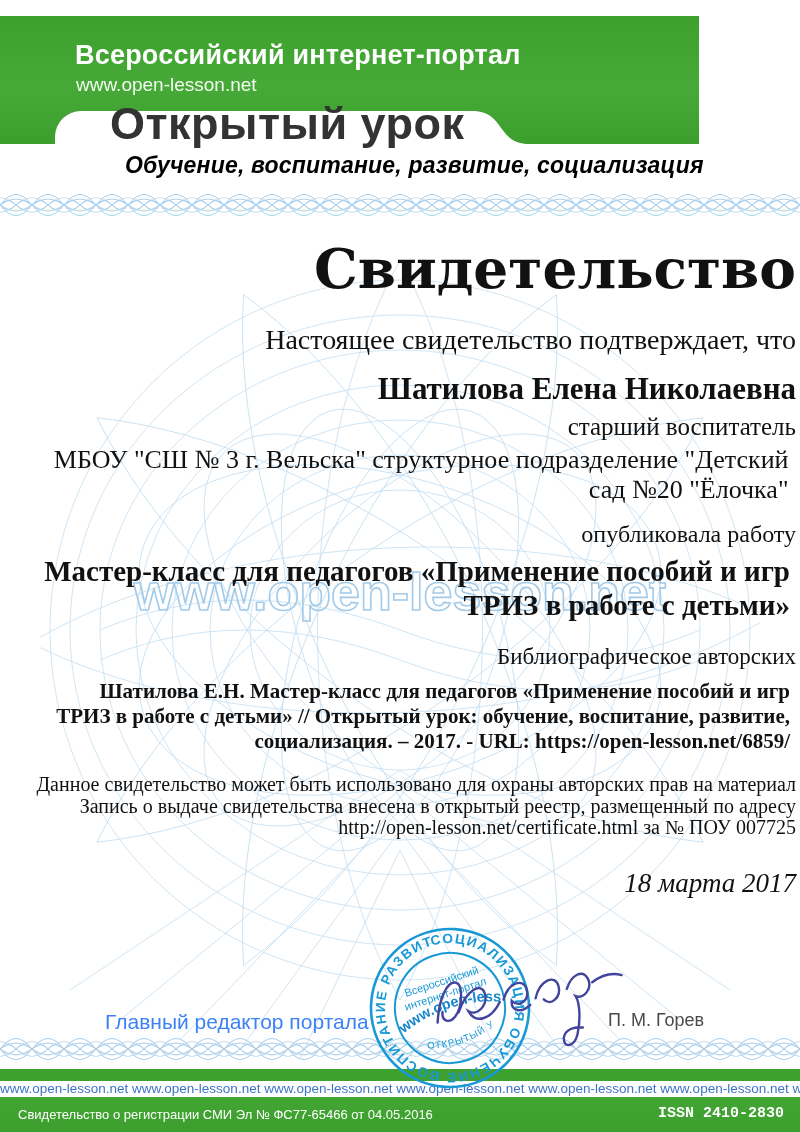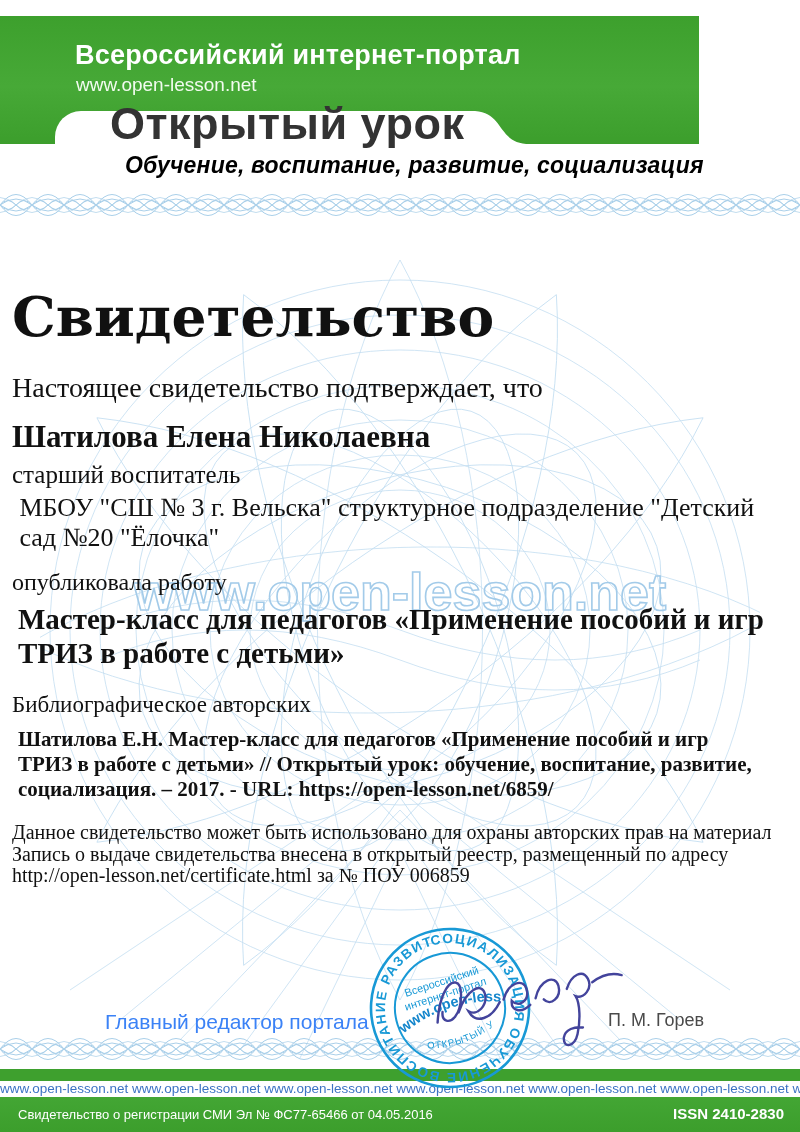--- a/index.html
+++ b/index.html
@@ -22,22 +22,22 @@
                    font-weight:700;z-index:5;letter-spacing:.2px;margin-left:25px;}
 
   
   .band{position:absolute;left:0;width:800px;height:26px;z-index:1;}
   .band.top{top:192px;}
   .band.bottom{top:1036px;}
   .rosette{position:absolute;left:40px;top:230px;z-index:1;}
   .watermark{position:absolute;left:70px;top:562px;z-index:2;}
 
   
-  .body{position:absolute;left:12px;top:238px;width:760px;z-index:4;text-align:left;
-        font-family:"Liberation Serif","DejaVu Serif",serif;color:#111111;margin-top:48px;}
+  .body{position:absolute;left:36px;top:238px;width:760px;z-index:4;text-align:right;
+        font-family:"Liberation Serif","DejaVu Serif",serif;color:#111111;}
   .cert-title{font-family:"DejaVu Serif","Liberation Serif",serif;font-size:55px;font-weight:700;
               line-height:62px;margin:0;}
   .intro{font-size:28px;margin:24px auto 0;}
   .name{font-size:31px;font-weight:700;margin:15px auto 0;}
   .role{font-size:25px;margin:6px auto 0;}
   .org{font-size:26px;line-height:30px;margin:4px auto 0;max-width:745px;}
   .action{font-size:24px;margin:16px auto 0;}
   .work{font-size:29px;font-weight:700;line-height:34px;margin:6px auto 0;max-width:748px;}
   .bib-label{font-size:23px;margin:22px auto 0;}
   .bib{font-size:21px;font-weight:700;line-height:25px;margin:9px auto 0;max-width:748px;}
@@ -51,21 +51,21 @@
   .stamp{position:absolute;left:364px;top:922px;width:172px;height:172px;z-index:6;}
   .autograph{position:absolute;left:428px;top:942px;width:220px;height:125px;z-index:7;}
 
   
   .thin-green{position:absolute;left:0;top:1069px;width:800px;height:12px;background:#3ea02e;z-index:3;}
   .url-strip{position:absolute;left:0;top:1081px;width:800px;height:16px;background:#ffffff;z-index:3;
              font-size:13.5px;color:#3d73c4;white-space:nowrap;overflow:hidden;line-height:16px;text-align:center;}
   .footer{position:absolute;left:0;top:1097px;width:800px;height:35px;z-index:5;
           background:linear-gradient(180deg,#43a634 0%,#3c9e2c 100%);}
   .footer-reg{position:absolute;left:18px;top:10px;color:#ffffff;font-size:13px;}
-  .footer-issn{position:absolute;right:16px;top:8px;color:#ffffff;font-size:15px;font-weight:700;}
+  .footer-issn{position:absolute;right:16px;top:8px;color:#ffffff;font-size:15px;font-weight:700;font-family:Liberation Mono, monospace;}
 </style>
 </head>
 <body>
 
 <div class="page">
 
   <div class="header">
     <div class="header-title">Всероссийский интернет-портал</div>
     <div class="header-url">www.open-lesson.net</div>
     <div class="tab"></div>
@@ -133,21 +133,22 @@
     <h1 class="cert-title">Свидетельство</h1>
     <p class="intro">Настоящее свидетельство подтверждает, что</p>
     <p class="name">Шатилова Елена Николаевна</p>
     <p class="role">старший воспитатель</p>
     <p class="org">МБОУ "СШ № 3 г. Вельска" структурное подразделение "Детский сад №20 "Ёлочка"</p>
     <p class="action">опубликовала работу</p>
     <p class="work">Мастер-класс для педагогов «Применение пособий и игр ТРИЗ в работе с детьми»</p>
     <p class="bib-label">Библиографическое авторских</p>
     <p class="bib">Шатилова Е.Н. Мастер-класс для педагогов «Применение пособий и игр ТРИЗ в работе с детьми» // Открытый урок: обучение, воспитание, развитие, социализация. – 2017. - URL: https://open-lesson.net/6859/</p>
     <p class="note">Данное свидетельство может быть использовано для охраны авторских прав на материал</p>
-    <p class="note2">Запись о выдаче свидетельства внесена в открытый реестр, размещенный по адресу http://open-lesson.net/certificate.html за № ПОУ 006859</p>
+    <p class="note2">Запись о выдаче свидетельства внесена в открытый реестр, размещенный по адресу http://open-lesson.net/certificate.html за № ПОУ 007725</p>
+    <p class="date">18 марта 2017</p>
   </div>
 
   <div class="sig-label">Главный редактор портала</div>
   <div class="sig-name">П. М. Горев</div>
 
   <svg class="stamp" width="172" height="172" viewBox="0 0 172 172">
     <g transform="rotate(-18 86 86)" stroke="none">
       <circle cx="86" cy="86" r="79" fill="none" stroke="#1899d6" stroke-width="2.6"></circle>
       <circle cx="86" cy="86" r="55" fill="none" stroke="#1899d6" stroke-width="2"></circle>
       <defs>

